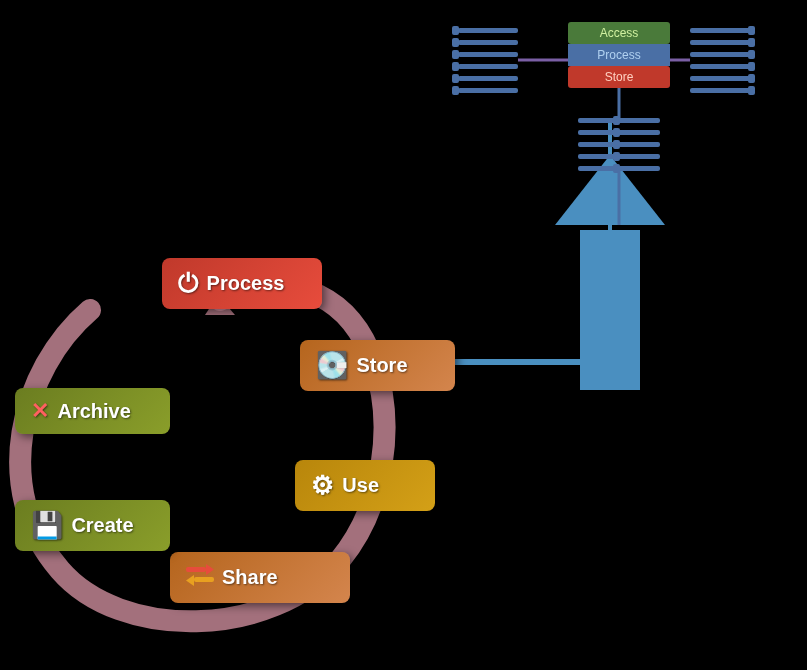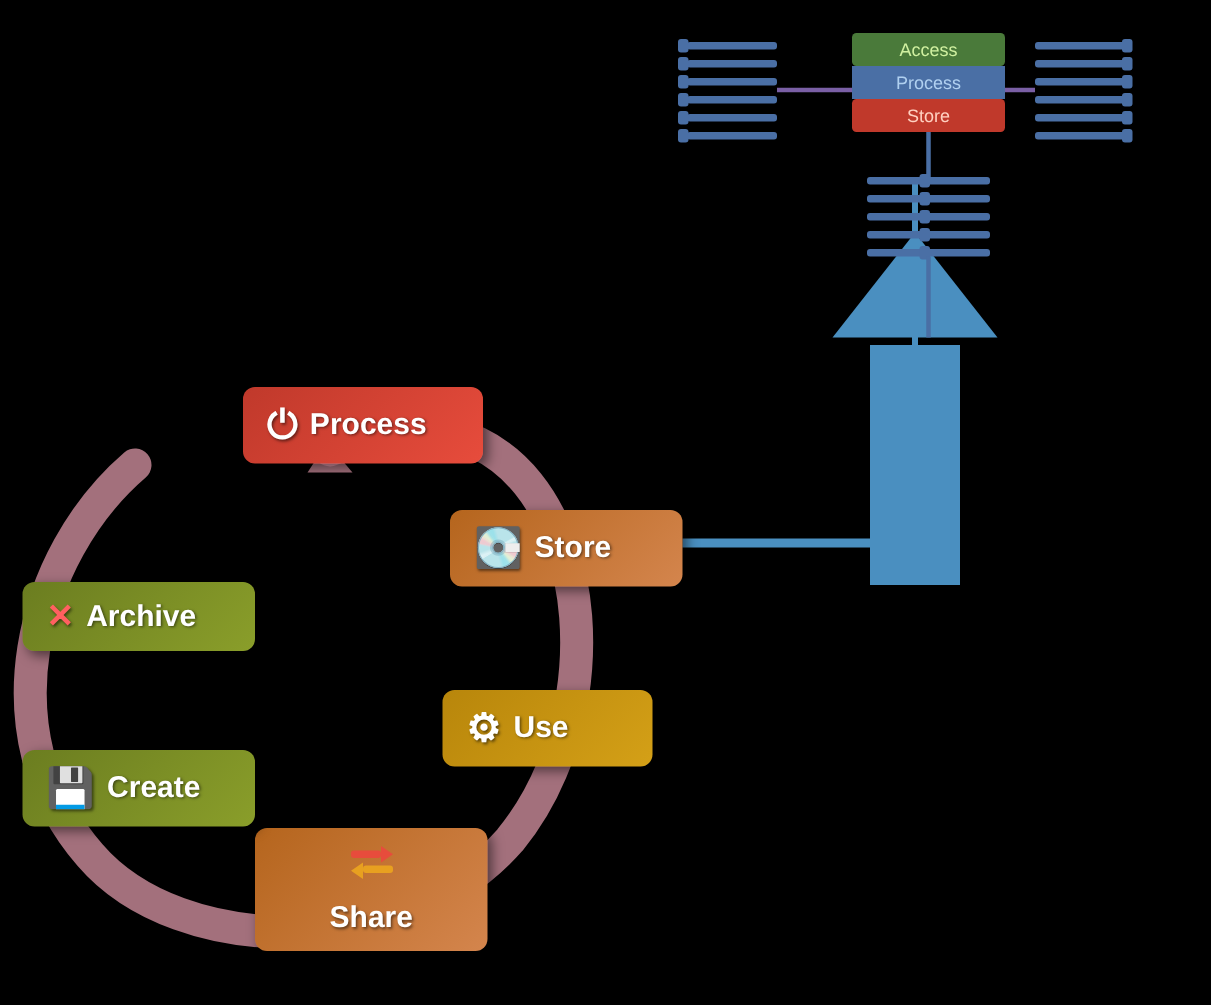--- a/index.html
+++ b/index.html
@@ -49,22 +49,21 @@
     .btn-use {
       background: linear-gradient(135deg, #b8860b, #d4a017);
       top: 460px;
       left: 295px;
       width: 140px;
     }
     .btn-share {
       background: linear-gradient(135deg, #b5651d, #d4854d);
       top: 552px;
       left: 170px;
-      width: 155px;
-      flex-direction: column;
+      width: 180px;
     }
     .btn-archive {
       background: linear-gradient(135deg, #6b7d20, #8a9e2a);
       top: 500px;
       left: 15px;
       width: 155px;
     }
     .btn-destroy {
       background: linear-gradient(135deg, #6b7d20, #8a9e2a);
       top: 388px;

